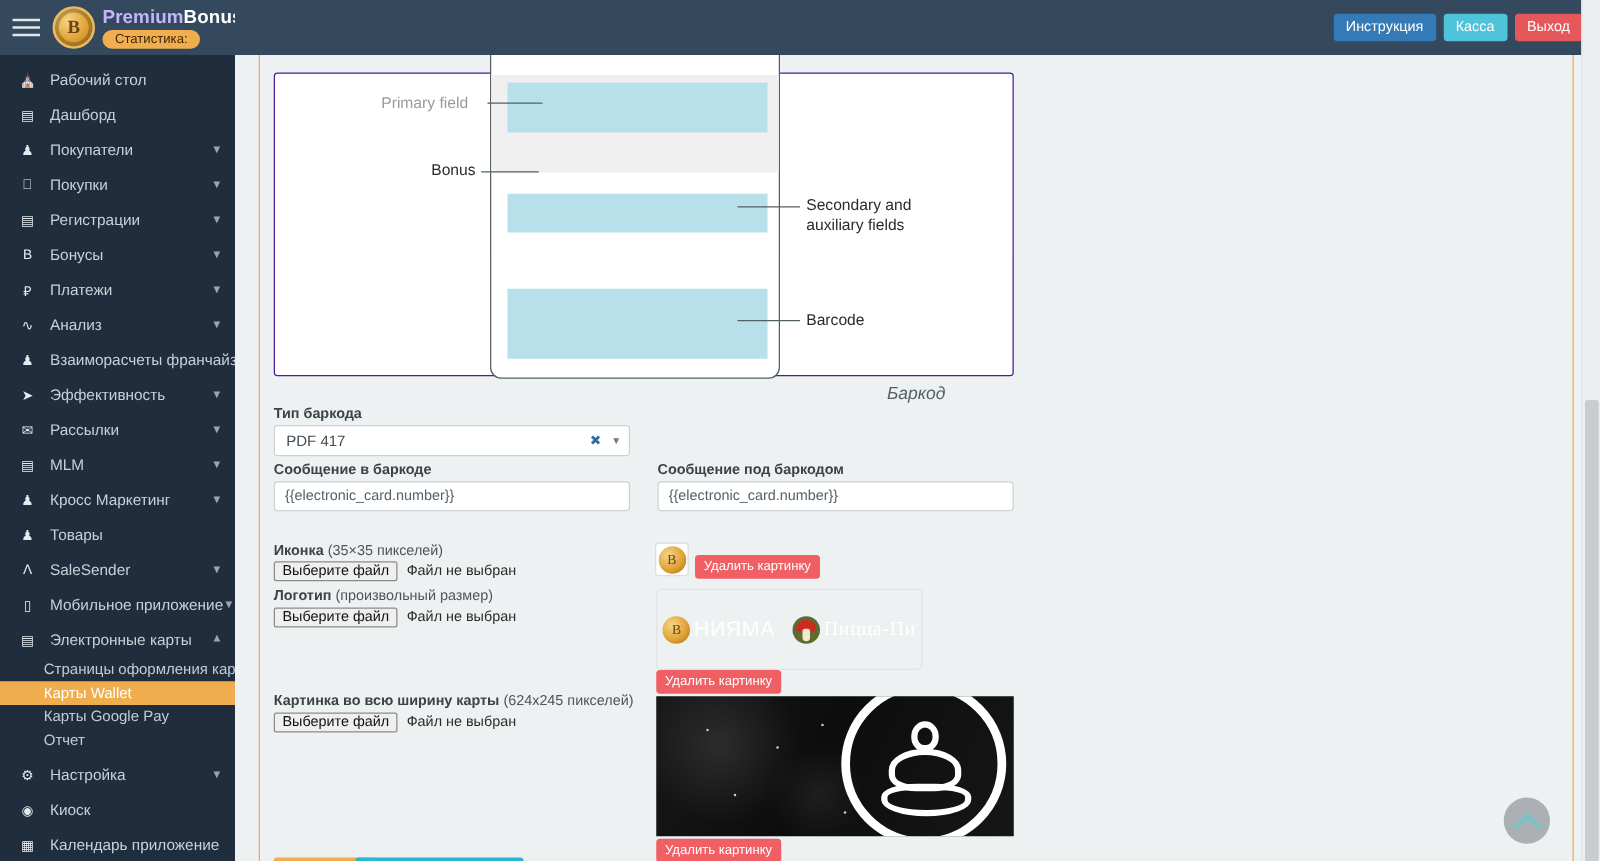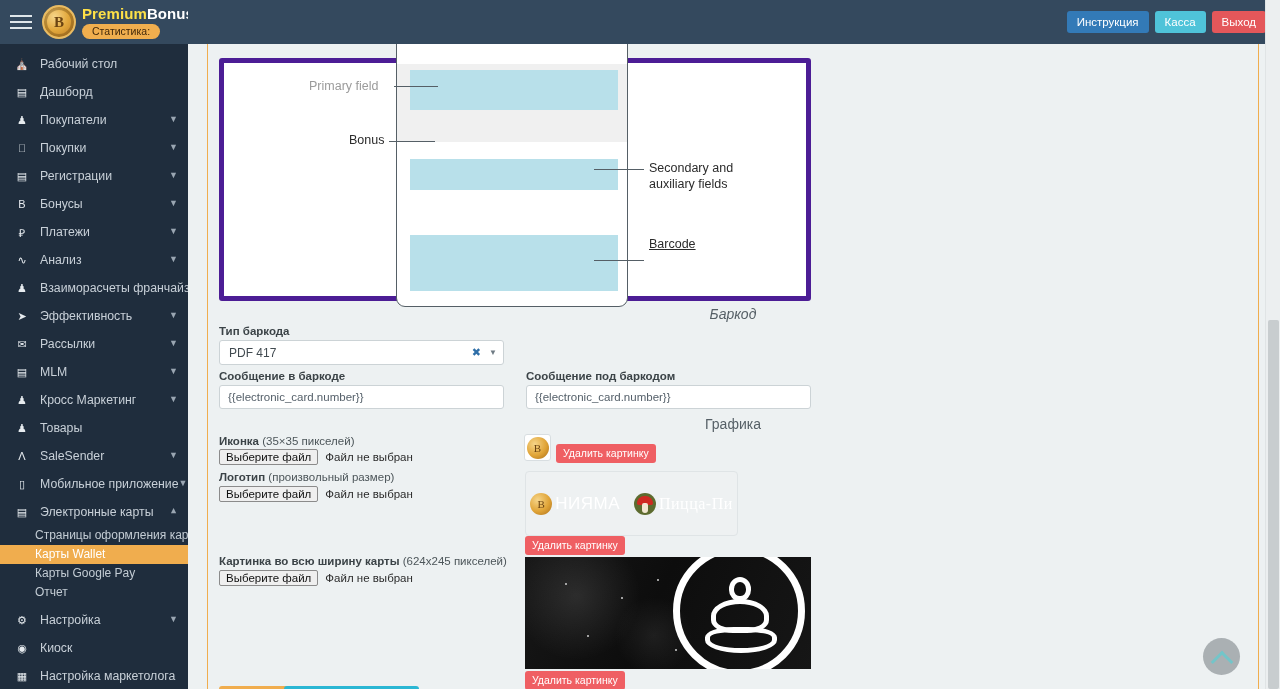--- a/index.html
+++ b/index.html
@@ -49,21 +49,21 @@
     display: flex; align-items: center; justify-content: center;
     color: #6b4412; font-weight: bold; font-size: 15px;
     font-family: "Liberation Serif", serif;
     box-shadow: inset 0 0 0 3px rgba(90,56,12,.35);
     flex: 0 0 auto;
   }
   .brandtext { margin-left: 6px; }
   .brandtext .bname {
     font-size: 15px; font-weight: bold; letter-spacing: .1px;
   }
-  .bname .b1 { color: #fde047; }
+  .bname .b1 { color: #c4b5fd; }
   .bname .b2 { color: #fff; }
   .statpill {
     margin-top: 2px;
     background: #f0ae4e; color: #40270a;
     font-size: 10.5px; border-radius: 9px;
     padding: 1px 10px 2px 10px; display: inline-block;
     white-space: nowrap;
   }
 
   .nav { padding-top: 6px; }
@@ -126,21 +126,21 @@
     border-radius: 4px;
     background: #edf1f2;
   }
   .panel-inner { position: absolute; left: 0; top: 0; right: 0; bottom: 0; }
 
   
   .preview-box {
     position: absolute; left: 11px; top: 573px;
     width: 592px; height: 243px;
     background: #fff;
-    border: 5px solid #4c1d95;
+    border: 1px solid #4c1d95;
     border-radius: 3px;
   }
   .card-outline {
     position: absolute; left: 172px; top: -250px;
     width: 232px; height: 494px;
     border: 1.5px solid #555f66;
     border-radius: 9px;
     background: #fff;
   }
   .card-strip-bg {
@@ -446,21 +446,21 @@
         <span class="chev">▼</span>
       </div>
 
       <div class="nav-item">
         <span class="ico">◉</span>
         <span class="lbl">Киоск</span>
       </div>
 
       <div class="nav-item">
         <span class="ico">▦</span>
-        <span class="lbl">Настройка маркетолога</span>
+        <span class="lbl">Календарь приложение</span>
       </div>
 
     </nav>
   </aside>
 
   <header class="topbar">
     <button class="tb-btn tb-instr">Инструкция</button>
     <button class="tb-btn tb-kassa">Касса</button>
     <button class="tb-btn tb-exit">Выход</button>
   </header>
@@ -480,41 +480,40 @@
           <span class="anno muted" style="left:85px; top:16px;">Primary field</span>
           <div class="lead" style="left:170px; top:23px; width:44px;"></div>
 
           <span class="anno" style="left:125px; top:70px;">Bonus</span>
           <div class="lead" style="left:165px; top:78px; width:46px;"></div>
 
           <span class="anno" style="left:425px; top:98px;">Secondary and</span>
           <span class="anno" style="left:425px; top:114px;">auxiliary fields</span>
           <div class="lead" style="left:370px; top:106px; width:50px;"></div>
 
-          <span class="anno" style="left:425px; top:174px;text-decoration:underline;">Barcode</span>
+          <span class="anno" style="left:425px; top:190px;">Barcode</span>
           <div class="lead" style="left:370px; top:197px; width:50px;"></div>
         </div>
 
         <div class="sec-title" style="top:821px;font-style:italic;">Баркод</div>
 
         <div class="fld-label" style="left:11px; top:840px;">Тип баркода</div>
 
         <div class="select-ctrl" style="left:11px; top:855px; width:285px;">
           <span class="val">PDF 417</span>
           <span class="clr">✖</span>
           <span class="arw">▼</span>
         </div>
 
         <div class="fld-label" style="left:11px; top:885px;">Сообщение в баркоде</div>
         <div class="input" style="left:11px; top:900px; width:285px;">{{electronic_card.number}}</div>
 
         <div class="fld-label" style="left:318px; top:885px;">Сообщение под баркодом</div>
         <div class="input" style="left:318px; top:900px; width:285px;">{{electronic_card.number}}</div>
 
-        <div class="sec-title" style="top:931px;">Графика</div>
 
         <div class="fld-label" style="left:11px; top:950px;">
           <span>Иконка</span>
           <span class="thin">(35×35 пикселей)</span>
         </div>
         <div class="filerow" style="left:11px; top:964px;">
           <button class="file-btn">Выберите файл</button>
           <span class="file-none">Файл не выбран</span>
         </div>
 

